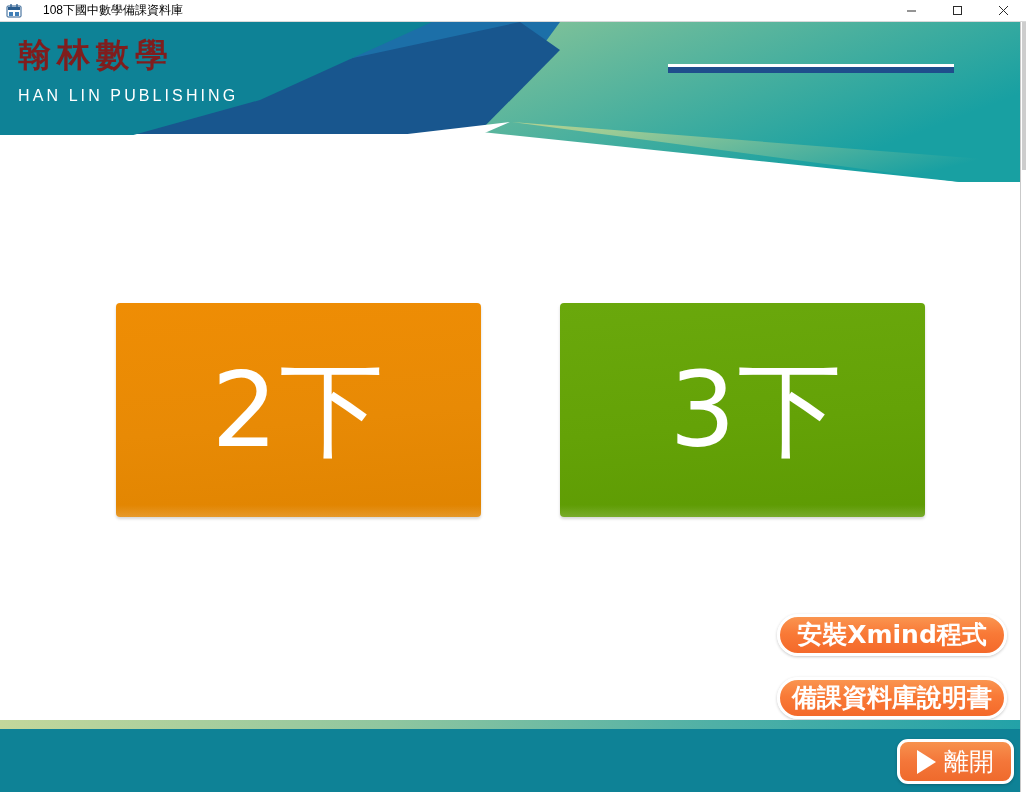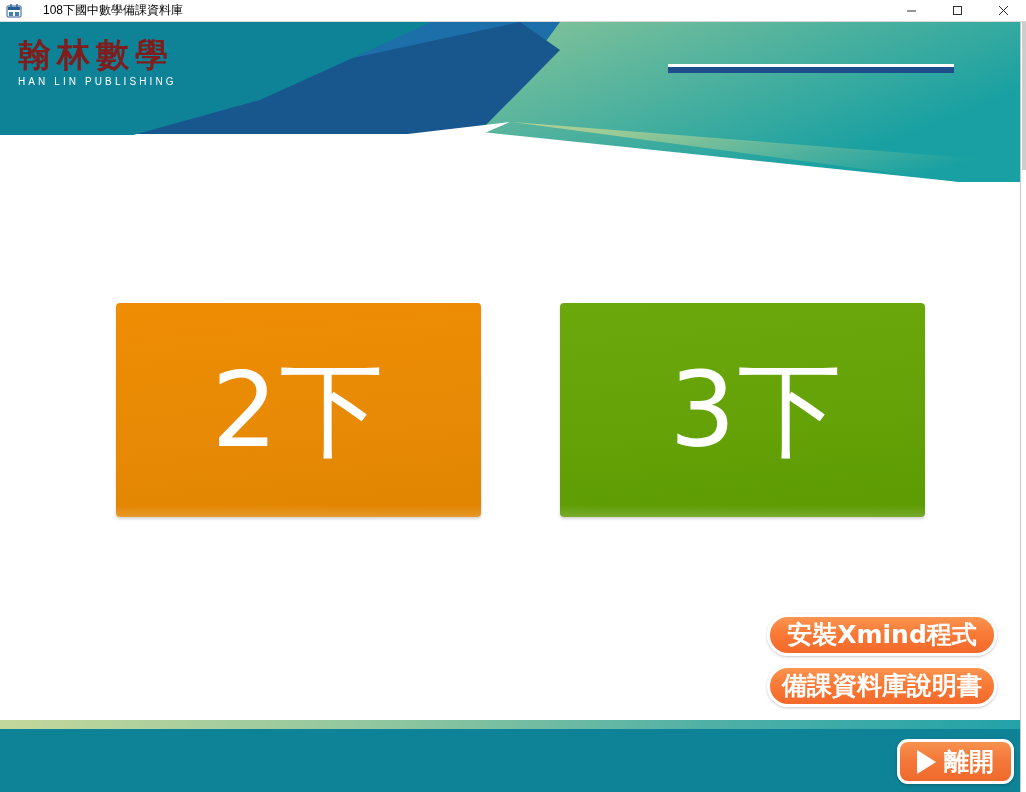--- a/index.html
+++ b/index.html
@@ -91,22 +91,22 @@
   .logo-cn {
     font-size: 33px;
     line-height: 38px;
     letter-spacing: 6px;
     font-weight: bold;
     color: #7f1d1d;
     white-space: nowrap;
     font-family: "DejaVu Sans", "Liberation Sans", sans-serif;
   }
   .logo-en {
-    margin-top: 1px;
-    font-size: 10px;
+    margin-top: 15px;
+    font-size: 16px;
     line-height: 13px;
     letter-spacing: 3.1px;
     color: #ffffff;
     white-space: nowrap;
     font-family: "Liberation Sans", sans-serif;
   }
 
   .banner-title {
     position: absolute;
     right: 72px;
@@ -186,25 +186,25 @@
     letter-spacing: 2px;
     font-family: "DejaVu Sans", "Liberation Sans", sans-serif;
     position: relative;
     z-index: 2;
     user-select: none;
   }
 
   
   .pills {
     position: absolute;
-    right: 23px;
+    right: 13px;
     top: 432px;
     display: flex;
     flex-direction: column;
-    gap: 9px;
+    gap: 21px;
     align-items: flex-end;
   }
   .pill {
     position: relative;
     display: flex;
     align-items: center;
     justify-content: center;
     height: 42px;
     padding: 0 16px;
     border-radius: 21px;
@@ -270,21 +270,21 @@
     border-bottom: 12px solid transparent;
     flex: 0 0 auto;
   }
   .exit-text {
     font-size: 25px;
     line-height: 27px;
     color: #ffffff;
     letter-spacing: 0px;
     white-space: nowrap;
     font-family: "DejaVu Sans", "Liberation Sans", sans-serif;
-    font-weight: bold;
+    font-weight: normal;
     user-select: none;
   }
 
   
   .vscroll {
     position: absolute;
     right: 0;
     top: 22px;
     width: 6px;
     height: 770px;

